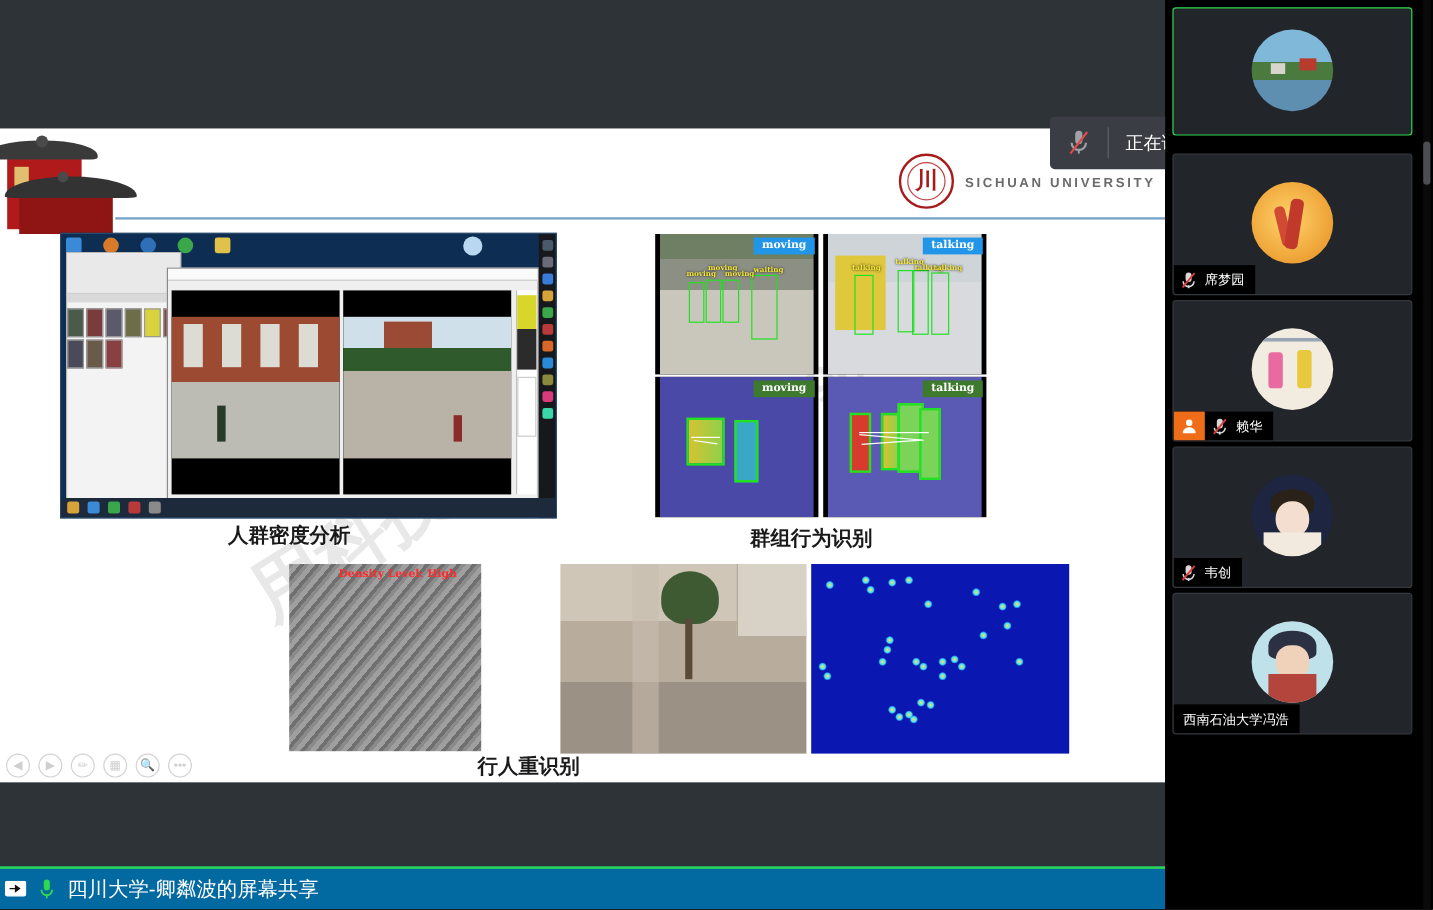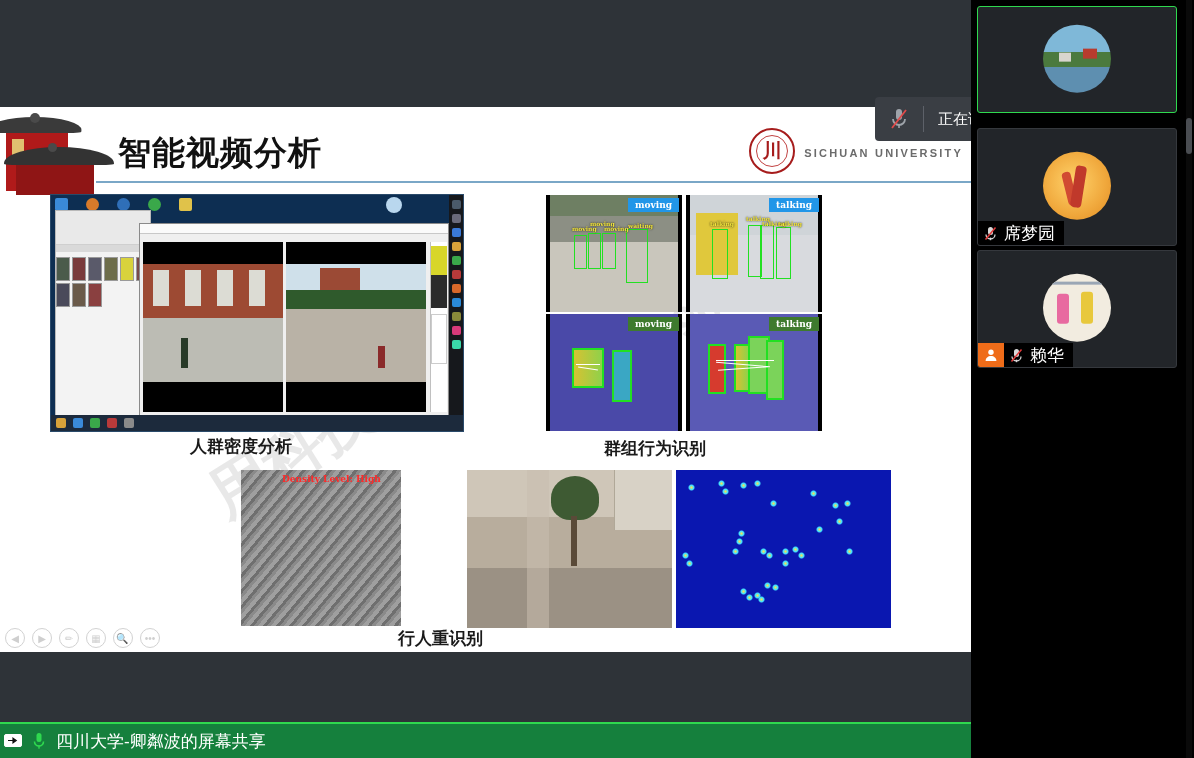--- a/index.html
+++ b/index.html
@@ -138,30 +138,30 @@
   #toast .ttext { flex:1; font-size:15px; padding-left:14px; white-space:nowrap; overflow:hidden; }
 
   
   #rail { position:absolute; left:971px; top:0; width:223px; height:758px; background:#000; }
   .tile { position:absolute; left:6px; width:200px; background:#222529; border:1px solid #35383d;
       border-radius:3px; overflow:hidden; }
   .tile.active { border:1px solid #2fd94f; }
   .av { position:absolute; left:50%; top:50%; transform:translate(-50%,-52%); width:68px; height:68px;
       border-radius:50%; overflow:hidden; }
   .nametag { position:absolute; left:0; bottom:0; display:flex; align-items:center; height:24px;
-      background:#000; color:#fff; font-size:17px; }
+      background:#000; color:#fff; font-size:11px; }
   .nametag .host { width:26px; height:24px; background:#ef6c19; display:flex; align-items:center; justify-content:center; }
   .nametag .micoff { width:24px; display:flex; align-items:center; justify-content:center; position:relative; }
   .nametag .nm { padding:0 9px 0 2px; white-space:nowrap; }
 
   #railscroll { position:absolute; right:2px; top:0; width:6px; height:758px; background:#0a0a0a; }
   #railthumb { position:absolute; right:2px; top:118px; width:6px; height:36px; background:#4a4d52; border-radius:3px; }
 
   
-  #sharebar { position:absolute; left:0; bottom:0; width:971px; height:36px; background:#15803d;
+  #sharebar { position:absolute; left:0; bottom:0; width:971px; height:36px; background:#0369a1;
       display:flex; align-items:center; border-top:2px solid #2fd94f; }
   #sharebar .sb-ic { width:26px; display:flex; align-items:center; justify-content:center; }
   #sharebar .sb-txt { color:#fff; font-size:17px; padding-left:4px; }
 
   
   .avA { background:linear-gradient(#7fb8d8 0 40%, #4b7a3e 40% 62%, #5e8fb0 62% 100%); }
   .avA:after{content:"";position:absolute;left:16px;top:28px;width:12px;height:9px;background:#d8d5ce;}
   .avA:before{content:"";position:absolute;left:40px;top:24px;width:14px;height:10px;background:#b83b2e;}
   .avB { background:radial-gradient(circle at 45% 45%, #ffd36b 0%, #f0a83c 60%, #e08a22 100%); }
   .avB .fg { position:absolute; left:30px; top:14px; width:11px; height:42px; background:#c0392b; border-radius:4px; transform:rotate(9deg);}
@@ -197,21 +197,20 @@
       <div class="pagoda">
         <div class="body"></div>
           <div class="body2"></div>
         <div class="plaque"></div>
         <div class="roof1"></div>
           <div class="roof2"></div>
         <div class="fin1"></div>
           <div class="fin2"></div>
       </div>
 
-      <div id="slide-title">智能视频分析</div>
       <div id="title-rule"></div>
 
       <div id="scu-logo">
         <div class="seal">
           <span class="glyph">川</span>
         </div>
         <div>
           <div class="scu-en">SICHUAN UNIVERSITY</div>
         </div>
       </div>
@@ -327,21 +326,21 @@
           <div class="heat heatR" style="left:18px;top:30px;width:18px;height:50px;"></div>
           <div class="heat heatY" style="left:44px;top:30px;width:16px;height:48px;"></div>
           <div class="heat heatG" style="left:58px;top:22px;width:22px;height:58px;"></div>
           <div class="heat heatG" style="left:76px;top:26px;width:18px;height:60px;"></div>
           <div class="link" style="left:26px;top:46px;width:58px;"></div>
           <div class="link" style="left:26px;top:50px;width:54px;transform:rotate(5deg)"></div>
           <div class="link" style="left:28px;top:54px;width:50px;transform:rotate(-4deg)"></div>
         </div>
         <div class="gbTag gbTagG">talking</div>
       </div>
-      <div class="cap" style="left:604px;top:330px;">群组行为识别</div>
+      <div class="cap" style="left:625px;top:330px;">群组行为识别</div>
 
       <div class="fig" id="cd2">
         <div class="ovl-red" style="left:22px;top:4px;margin-left:19px;">Density Level: High</div>
       </div>
       <div class="fig" id="mall">
         <div class="shop"></div>
           <div class="pillar"></div>
         <div class="plant"></div>
           <div class="trunk"></div>
       </div>
@@ -462,19 +461,47 @@
               <rect x="4" y="1" width="5" height="8" rx="2.5" fill="#d8d8d8"></rect>
               <path d="M2 8.4a4.5 4.5 0 0 0 9 0" stroke="#d8d8d8" stroke-width="1.3" fill="none"></path>
               <rect x="5.8" y="11.6" width="1.4" height="2.6" fill="#d8d8d8"></rect>
               <line x1="1.5" y1="13.5" x2="11.5" y2="1.5" stroke="#e23a3a" stroke-width="1.5"></line>
             </svg>
         </span>
         <span class="nm">赖华</span>
       </div>
     </div>
 
-
+    <div class="tile" style="top:372px;height:118px;">
+      <div class="av avD">
+          <span class="hair"></span>
+          <span class="face"></span>
+          <span class="cl"></span>
+        </div>
+      <div class="nametag">
+        <span class="micoff">
+          <svg width="13" height="15" viewBox="0 0 13 15">
+              <rect x="4" y="1" width="5" height="8" rx="2.5" fill="#d8d8d8"></rect>
+              <path d="M2 8.4a4.5 4.5 0 0 0 9 0" stroke="#d8d8d8" stroke-width="1.3" fill="none"></path>
+              <rect x="5.8" y="11.6" width="1.4" height="2.6" fill="#d8d8d8"></rect>
+              <line x1="1.5" y1="13.5" x2="11.5" y2="1.5" stroke="#e23a3a" stroke-width="1.5"></line>
+            </svg>
+        </span>
+        <span class="nm">韦创</span>
+      </div>
+    </div>
+
+    <div class="tile" style="top:494px;height:118px;">
+      <div class="av avE">
+          <span class="hair"></span>
+          <span class="face"></span>
+          <span class="cl"></span>
+        </div>
+      <div class="nametag">
+        <span class="nm" style="padding-left:8px">西南石油大学冯浩</span>
+      </div>
+    </div>
 
 
     <div id="railscroll"></div>
     <div id="railthumb"></div>
   </div>
 </div>
 
 </body></html>

